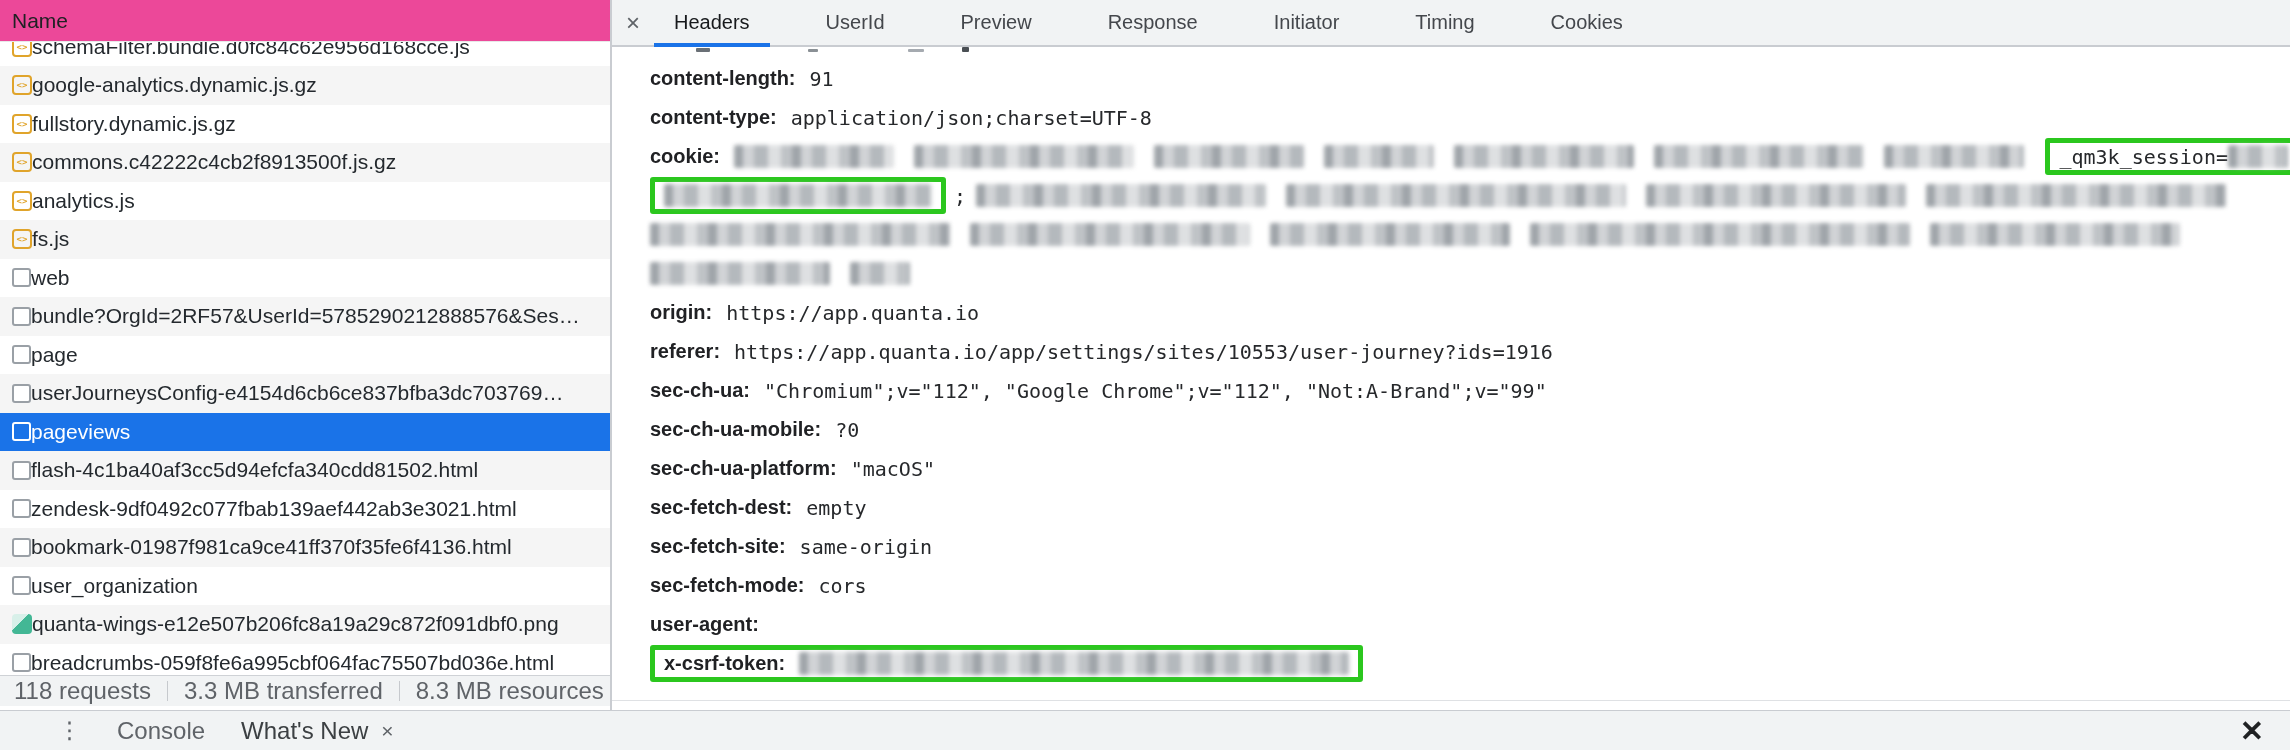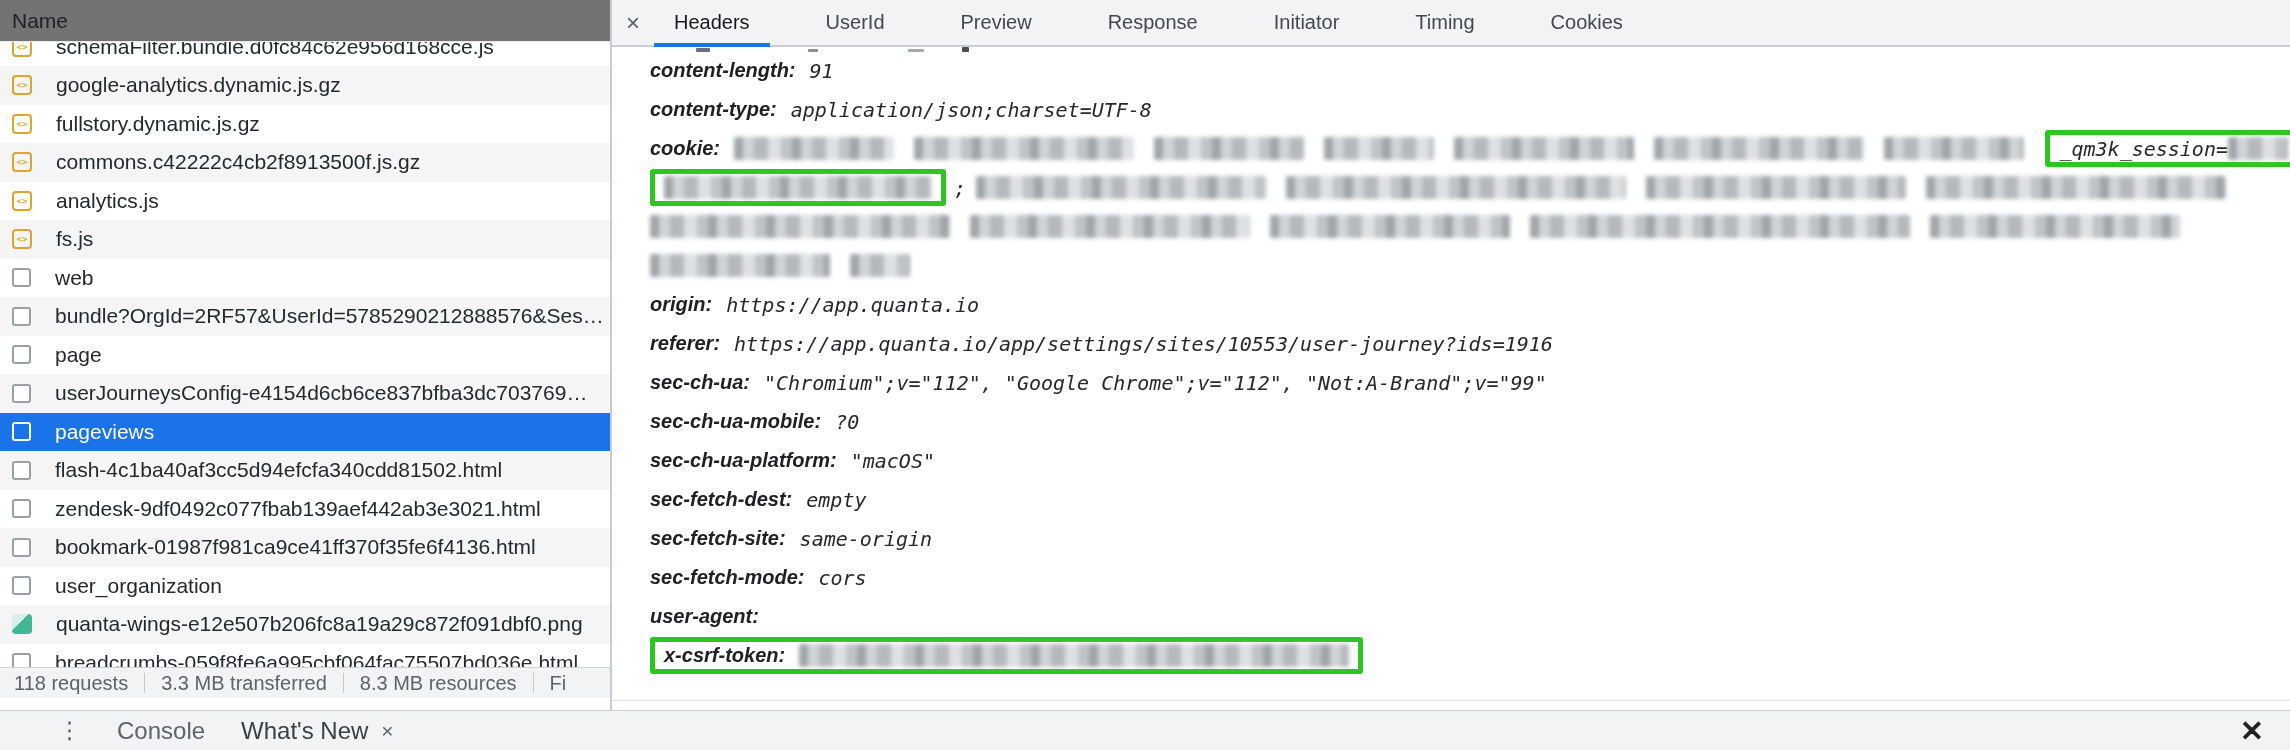--- a/index.html
+++ b/index.html
@@ -3,55 +3,55 @@
 <meta charset="utf-8">
 <style>
   html,body{margin:0;padding:0;}
   body{width:2290px;height:750px;overflow:hidden;background:#fff;
        font-family:"Liberation Sans",sans-serif;position:relative;}
 
   
   .left-panel{position:absolute;left:0;top:0;width:610px;height:710px;background:#fff;
               overflow:hidden;border-right:2px solid #c9ccd1;}
   .name-header{height:41px;line-height:41px;padding-left:12px;font-size:21px;color:#202124;
-               border-bottom:1px solid #e8e8e8;background:#737373;}
+               border-bottom:1px solid #e8e8e8;background:#ec4899;}
   #request-list{position:absolute;top:42px;left:0;width:100%;height:636px;overflow:hidden;}
   #request-list .req-row:first-child{margin-top:-14.5px;}
   .req-row{display:flex;align-items:center;height:38.5px;padding-left:12px;
            font-size:21px;color:#24292e;box-sizing:border-box;}
   .req-row.alt{background:#f5f5f5;}
   .req-row.selected{background:#1a73e8;color:#fff;}
-  .req-label{margin-left:24px;white-space:nowrap;overflow:hidden;}
+  .req-label{margin-left:0;white-space:nowrap;overflow:hidden;}
   .icon{width:20px;height:20px;flex:none;box-sizing:border-box;}
   .icon-script{border:2.5px solid #e0a42b;border-radius:4px;color:#e0a42b;
                font-family:"DejaVu Sans Mono",monospace;font-size:9px;font-weight:700;
                display:flex;align-items:center;justify-content:center;}
   .icon-square{border:2.5px solid #9aa0a6;border-radius:3px;background:#fff;width:19px;height:19px;}
   .selected .icon-square{border-color:#fff;background:transparent;}
   .icon-image{border-radius:4px;background:linear-gradient(135deg,#d8f0e9 0 42%,#43b795 42% 100%);}
 
-  #status-bar{position:absolute;left:0;right:0;bottom:12px;height:30px;background:#f1f3f4;
+  #status-bar{position:absolute;left:0;right:0;bottom:4px;height:30px;background:#f1f3f4;
               border-top:1px solid #cfd2d6;display:flex;align-items:center;overflow:hidden;
-              font-size:20px;color:#5f6368;white-space:nowrap;}
+              font-size:24px;color:#5f6368;white-space:nowrap;}
   .status-item{padding:0 16px;border-right:1px solid #c6c9cd;height:20px;line-height:20px;flex:none;}
   .status-item:first-child{padding-left:14px;}
   .status-item:last-child{border-right:none;}
 
   
   .detail-panel{position:absolute;left:612px;top:0;width:1678px;height:710px;background:#fff;overflow:hidden;}
   .tab-bar{height:45px;background:#f1f3f4;border-bottom:2px solid #c9ccd1;display:flex;align-items:stretch;}
   .close-x{width:42px;display:flex;align-items:center;justify-content:center;
            font-size:24px;color:#5f6368;cursor:default;}
   .tab{padding:0 20px;display:flex;align-items:center;font-size:20px;color:#44474c;position:relative;}
   .tab.active{color:#17191c;}
   .tab.active::after{content:"";position:absolute;left:0;right:0;bottom:-2px;height:4px;background:#1a73e8;}
 
   .sliver span{position:absolute;background:#6a7076;border-radius:1px;}
 
-  #headers-list{padding:4px 0 0 38px;font-style:italic;}
+  #headers-list{padding:12px 0 0 38px;}
   .hline{display:flex;align-items:center;height:39px;white-space:nowrap;}
   .hname{font-weight:700;font-size:20px;color:#202124;margin-right:14px;}
   .hval{font-family:"DejaVu Sans Mono",monospace;font-size:20px;color:#26282b;}
   .sep{margin:0 10px 0 8px;}
 
   .blur{display:inline-block;height:23px;border-radius:2px;margin-right:20px;flex:none;
         background-image:repeating-linear-gradient(90deg,#8f959b 0 9px,#c9cccf 9px 20px,
           #a8adb2 20px 34px,#d9dbdd 34px 47px,#b5b9bd 47px 58px),
           repeating-linear-gradient(0deg,rgba(255,255,255,.35) 0 6px,rgba(110,115,120,.25) 6px 12px);
         filter:blur(2px);opacity:.85;}

